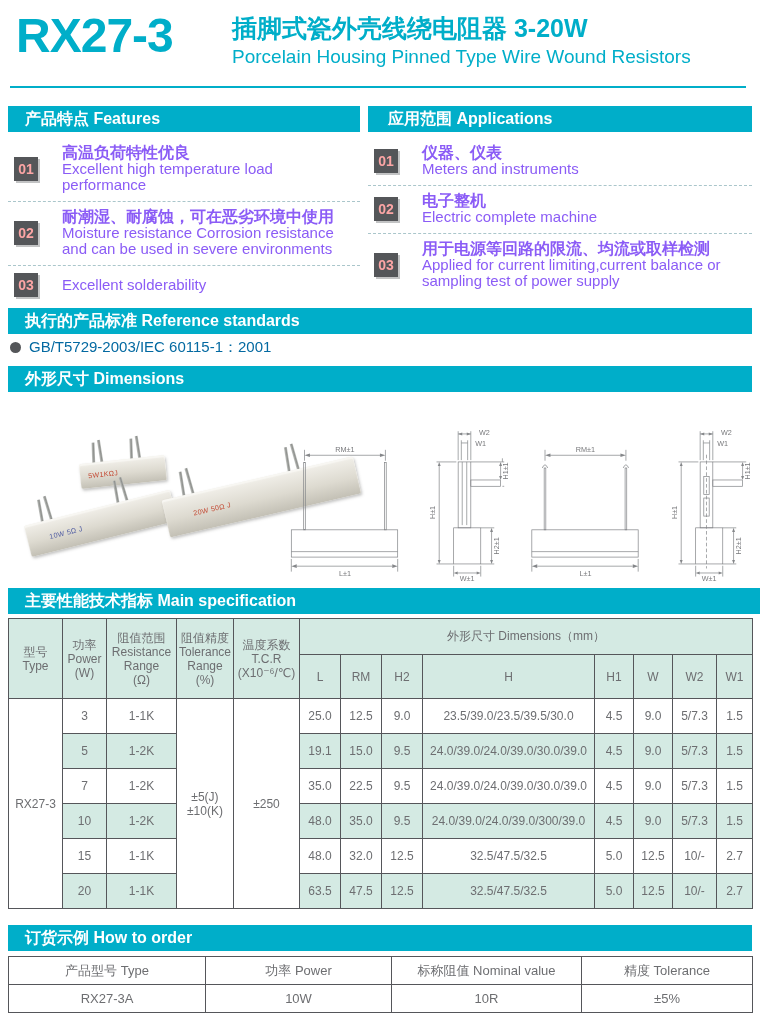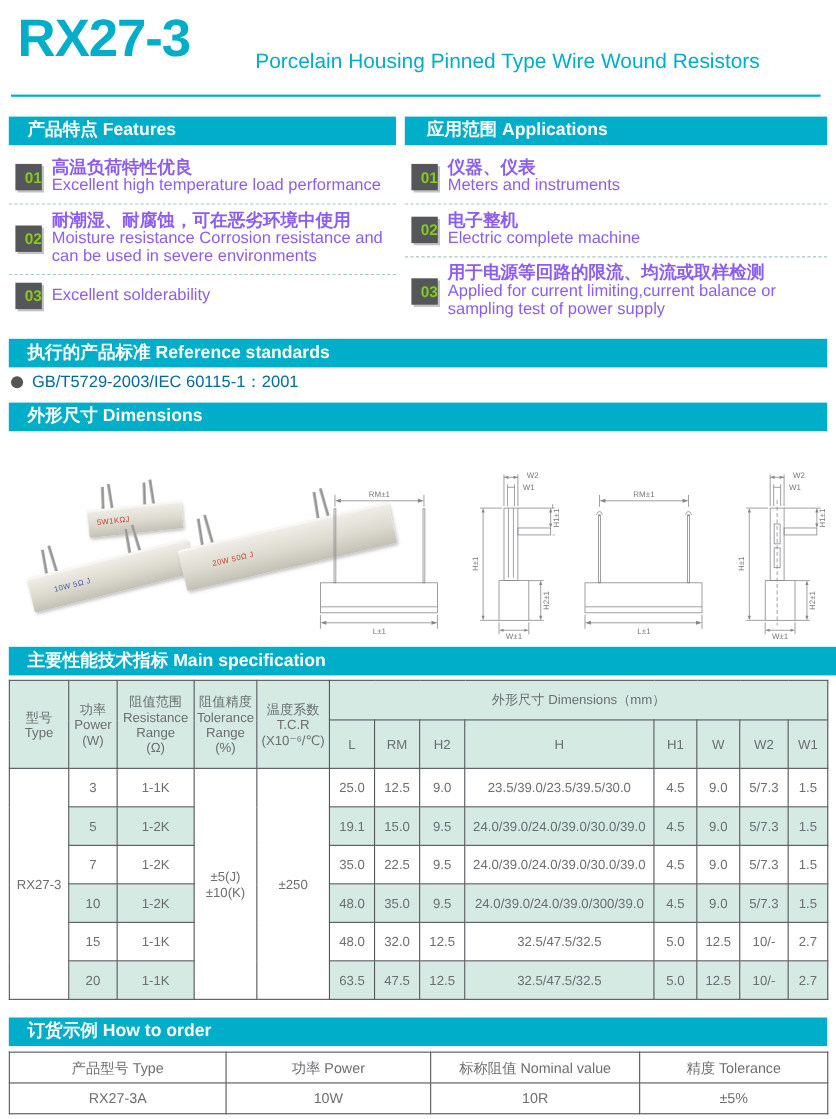--- a/index.html
+++ b/index.html
@@ -12,22 +12,22 @@
   .title-zh{position:absolute;left:232px;top:12px;font-size:25px;font-weight:bold;color:#00aec9;}
   .title-en{position:absolute;left:232px;top:46px;font-size:19px;color:#00aec9;}
   .head-rule{position:absolute;left:10px;top:86px;width:736px;height:2px;background:#00aec9;}
   
   .bar{position:absolute;height:26px;line-height:26px;background:#00aec9;color:#fff;
        font-size:16px;font-weight:bold;padding-left:17px;box-sizing:border-box;}
   
   .ilist{position:absolute;top:138px;}
   .item{display:flex;align-items:center;padding:7px 0 8px 0;border-bottom:1px dashed #aac6cb;}
   .item:last-child{border-bottom:none;}
-  .badge{flex:0 0 24px;width:24px;height:24px;background:#545659;color:#84cc16;font-size:14px;font-weight:bold;
-         text-align:right;line-height:24px;margin:0 9px 0 6px;box-shadow:2px 2px 0 rgba(120,122,125,.45);}
+  .badge{flex:0 0 24px;width:24px;height:24px;background:#545659;color:#fca5a5;font-size:14px;font-weight:bold;
+         text-align:center;line-height:24px;margin:0 24px 0 6px;box-shadow:2px 2px 0 rgba(120,122,125,.45);}
   .itxt{flex:1;}
   .zh{font-size:16px;color:#8b5cf6;line-height:16px;font-weight:bold;}
   .en{font-size:15px;color:#8b5cf6;line-height:16px;}
   
   .std-line{position:absolute;left:10px;top:338px;font-size:15px;color:#0369a1;display:flex;align-items:center;}
   .dot{width:11px;height:11px;border-radius:50%;background:#545659;margin-right:8px;}
   
   .photo{position:absolute;left:18px;top:418px;width:252px;height:155px;}
   .resistor{position:absolute;}
   .rbody{position:relative;border-radius:2px;display:flex;align-items:center;
@@ -50,20 +50,21 @@
   .order-table{position:absolute;left:8px;top:956px;width:744px;}
   .order-table td,.order-table th{border:1px solid #55565a;text-align:center;vertical-align:middle;
       font-size:13px;font-weight:normal;color:#6d6e71;height:27px;padding:0;}
 </style>
 </head>
 <body>
 
 <div id="page">
 
   <div class="model">RX27-3</div>
+  <div class="title-zh">插脚式瓷外壳线绕电阻器 3-20W</div>
   <div class="title-en">Porcelain Housing Pinned Type Wire Wound Resistors</div>
   <div class="head-rule"></div>
 
   <div class="bar" style="left:8px;top:106px;width:352px;">产品特点 Features</div>
   <div class="ilist" style="left:8px;width:352px;">
     <div class="item">
       <div class="badge">01</div>
       <div class="itxt">
           <div class="zh">高温负荷特性优良</div>
         <div class="en">Excellent high temperature load performance</div>

